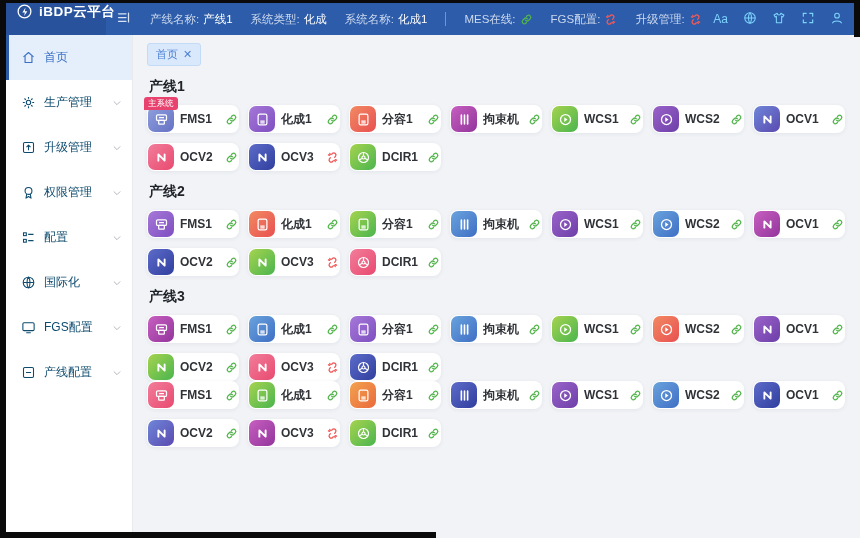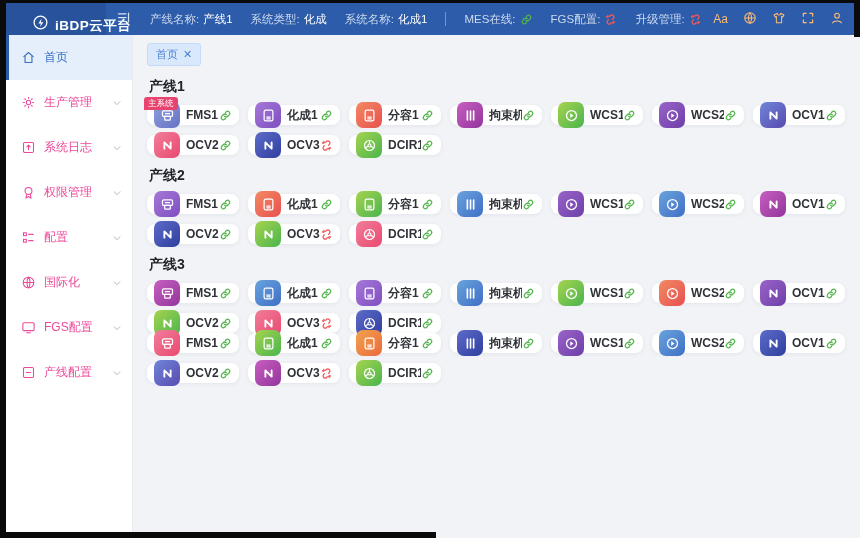--- a/index.html
+++ b/index.html
@@ -4,54 +4,54 @@
 <style>
   * { margin:0; padding:0; box-sizing:border-box; }
   html,body { width:860px; height:538px; background:#0a0a0a; overflow:hidden;
     font-family:"Liberation Sans","DejaVu Sans",sans-serif; }
   .app { position:absolute; left:6px; top:3px; width:854px; height:535px; background:#f1f3f6; overflow:hidden; }
   .edge-bottom { position:absolute; left:0; bottom:0; width:430px; height:6px; background:#0a0a0a; z-index:50; }
   .edge-right-top { position:absolute; right:0; top:0; width:6px; height:34px; background:#0a0a0a; z-index:50; }
 
   
   .header { position:absolute; left:0; top:0; right:0; height:32px; background:#2c5caa; display:flex; align-items:center; color:#fff; z-index:10; }
-  .logo-block { width:100px; height:100%; background:#28539c; display:flex; align-items:flex-end; gap:6px; padding-left:26px; flex-shrink:0; }
+  .logo-block { width:100px; height:100%; background:#28539c; display:flex; align-items:flex-start; gap:6px; padding-left:10px; flex-shrink:0; }
   .logo-block svg { width:17px; height:17px; }
   .app-title { font-size:13.5px; font-weight:bold; letter-spacing:.5px; white-space:nowrap; }
   .fold-btn { width:34px; height:100%; display:flex; align-items:center; justify-content:center; cursor:pointer; }
   .fold-btn svg { width:15px; height:15px; }
   .hdr-info { display:flex; align-items:center; gap:18px; margin-left:10px; font-size:11.5px; }
   .hdr-field { display:flex; align-items:center; gap:4px; white-space:nowrap;text-align:right; }
   .hdr-field .lbl { color:#ccd9ee; }
   .hdr-field .val { color:#fff; }
   .hdr-sep { width:1px; height:14px; background:rgba(255,255,255,.35); }
   .status-ic { width:13px; height:13px; display:inline-block; vertical-align:-2px; }
   .hdr-tools { margin-left:auto; display:flex; align-items:center; gap:15px; padding-right:16px; }
-  .tool { color:#fdba74; font-size:12px; cursor:pointer; display:flex; align-items:center; }
+  .tool { color:#7dd3fc; font-size:12px; cursor:pointer; display:flex; align-items:center; }
   .tool svg { width:14px; height:14px; }
 
   
   .sidebar { position:absolute; left:0; top:32px; bottom:0; width:127px; background:#ffffff; border-right:1px solid #e8eaed; z-index:5; }
-  .side-item { height:45px; display:flex; align-items:center; padding:0 10px 0 15px; cursor:pointer; color:#ec4899; position:relative; }
+  .side-item { height:45px; display:flex; align-items:center; padding:0 10px 0 15px; cursor:pointer; color:#0c4a6e; position:relative; }
   .side-item .s-ic { width:15px; height:15px; margin-right:8px; flex-shrink:0; }
   .side-item .s-ic svg { width:15px; height:15px; display:block; }
   .side-item .s-lbl { font-size:12px; flex:1; white-space:nowrap; }
   .side-item .s-chev { width:10px; height:10px; color:#b4b8bf; }
   .side-item .s-chev svg { width:10px; height:10px; display:block; }
   .side-item.active { background:#e4effb; color:#3a6fc4; }
   .side-item.active::before { content:""; position:absolute; left:0; top:0; bottom:0; width:3px; background:#2b5aa7; }
 
   
   .content { position:absolute; left:127px; top:32px; right:0; bottom:0; overflow:hidden; padding:8px 14px 0 14px; }
   .tabbar { margin-bottom:4px; }
   .tab { display:inline-flex; align-items:center; gap:5px; background:#d9e8fb; border:1px solid #c3dbf7; color:#4a7fd4; font-size:11px; padding:3px 8px; border-radius:3px; cursor:pointer; }
   .tab-close { font-size:11px; line-height:1; cursor:pointer; color:#4a7fd4; }
   .section-title { font-size:14px; font-weight:bold; color:#1f2329; margin:12px 0 9px 2px; }
   .cards-row { display:flex; flex-wrap:wrap; gap:10px 9px; }
-  .card { width:92px; height:20px; background:#fff; border-radius:8px; box-shadow:0 1px 4px rgba(31,45,80,.07); display:flex; align-items:center; padding:0 7px; position:relative; cursor:pointer; }
+  .card { width:92px; height:28px; background:#fff; border-radius:8px; box-shadow:0 1px 4px rgba(31,45,80,.07); display:flex; align-items:center; padding:0 1px; position:relative; cursor:pointer; }
   .card-ic { width:26px; height:26px; border-radius:7px; display:flex; align-items:center; justify-content:center; flex-shrink:0; }
   .card-ic svg { width:15px; height:15px; }
   .card-lbl { flex:1; font-size:12px; font-weight:bold; color:#2f3237; margin-left:6px; white-space:nowrap; overflow:hidden; }
   .card-link { width:13px; height:13px; flex-shrink:0; }
   .card-link svg { width:13px; height:13px; display:block; }
   .card-tag { position:absolute; left:-3px; top:-8px; background:#e8436f; color:#fff; font-size:8.5px; padding:1px 4px 2px; border-radius:3px 3px 3px 0; line-height:1.2; white-space:nowrap; z-index:3; }
 
   
   .g-slate  { background:linear-gradient(135deg,#8fa0dd,#6672c4); }
   .g-purple { background:linear-gradient(135deg,#a678d8,#7e4fc0); }
@@ -174,21 +174,21 @@
           </svg>
         </span>
       </div>
       <div class="side-item">
         <span class="s-ic">
           <svg viewBox="0 0 24 24" fill="none" stroke="currentColor" stroke-width="1.7" stroke-linejoin="round">
             <rect x="4" y="4" width="16" height="16" rx="2"></rect>
             <path d="M12 16.5V9M8.8 11.5L12 8.3l3.2 3.2"></path>
           </svg>
         </span>
-        <span class="s-lbl">系统日志</span>
+        <span class="s-lbl">升级管理</span>
         <span class="s-chev">
           <svg viewBox="0 0 24 24" fill="none" stroke="currentColor" stroke-width="2.4" stroke-linecap="round">
             <path d="M5 9l7 7 7-7"></path>
           </svg>
         </span>
       </div>
       <div class="side-item">
         <span class="s-ic">
           <svg viewBox="0 0 24 24" fill="none" stroke="currentColor" stroke-width="1.7" stroke-linejoin="round">
             <circle cx="12" cy="9.5" r="5.5"></circle>

